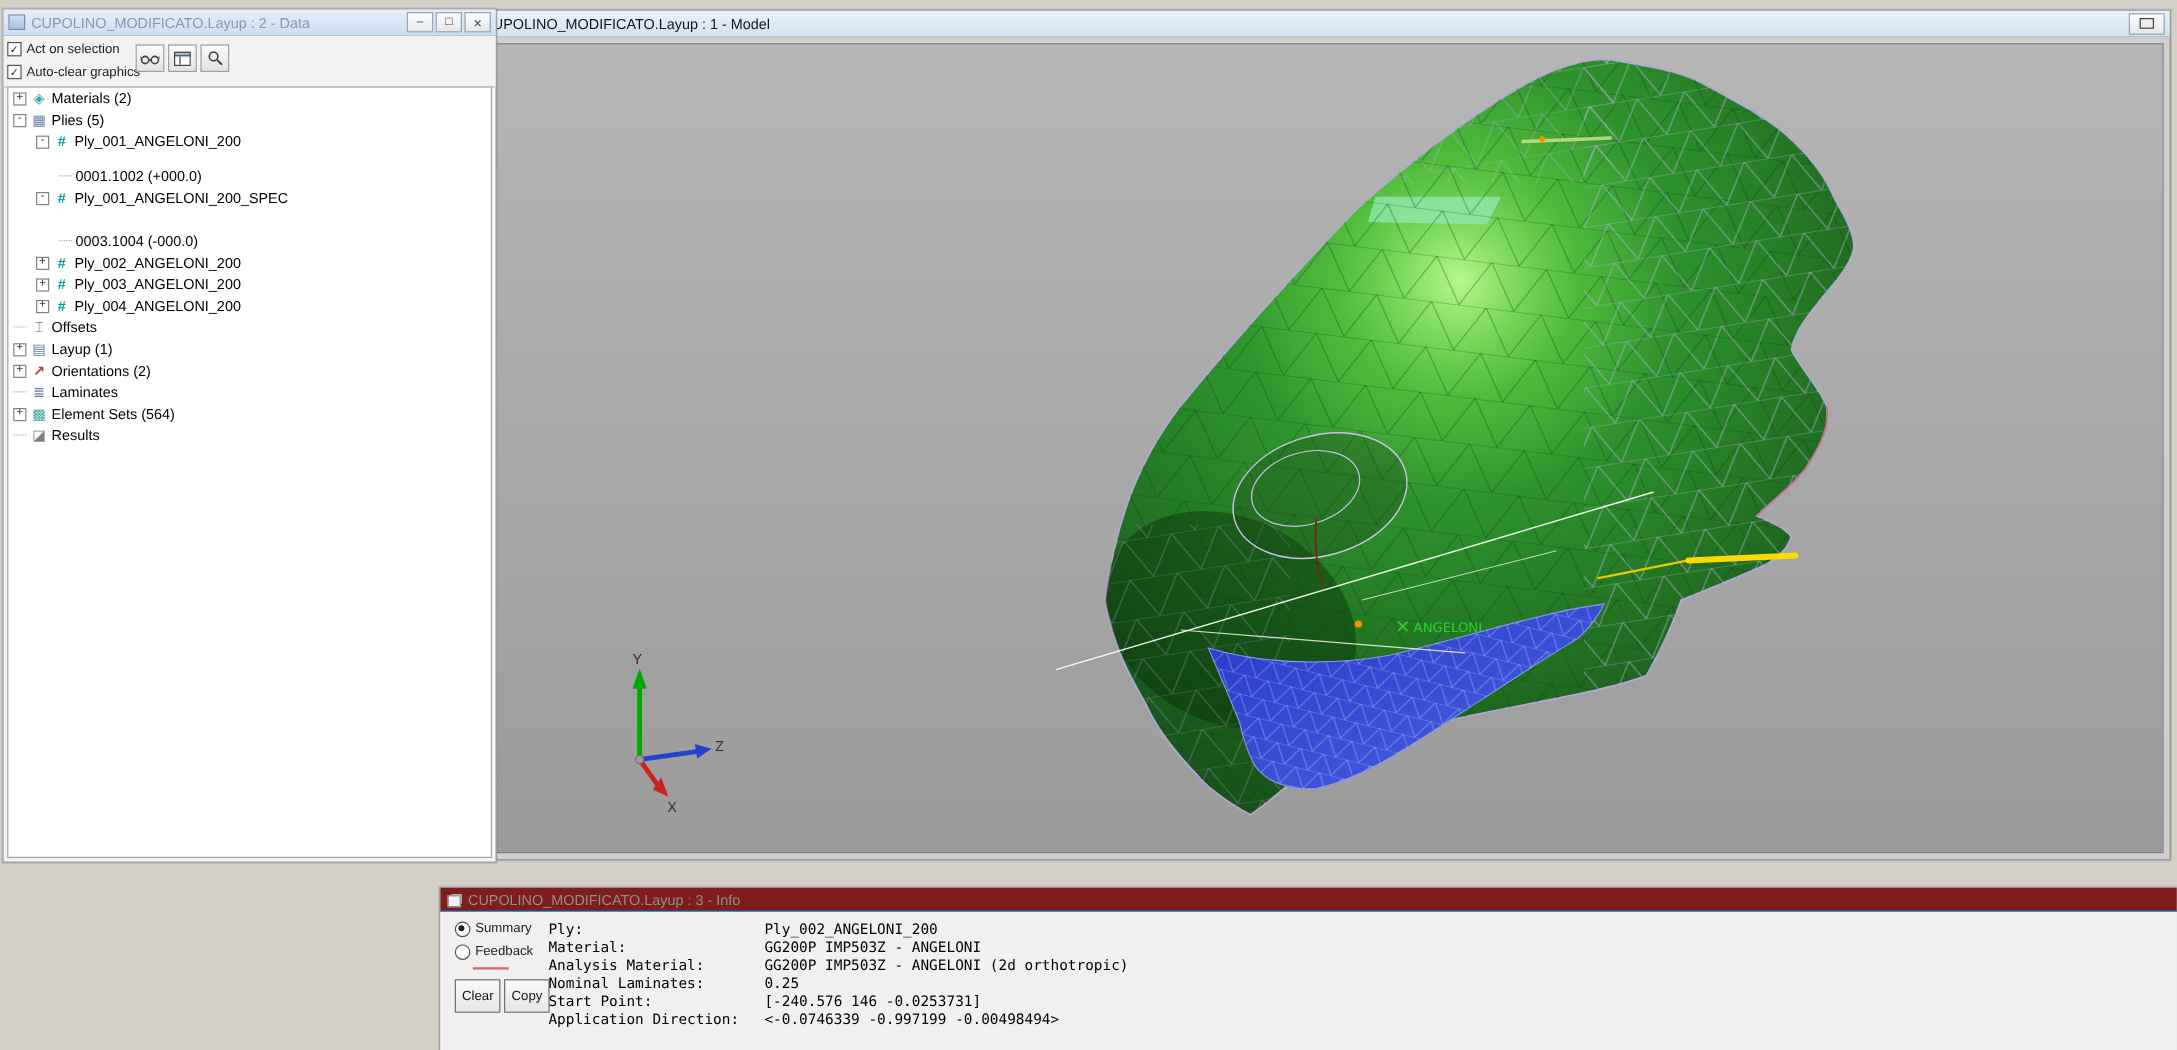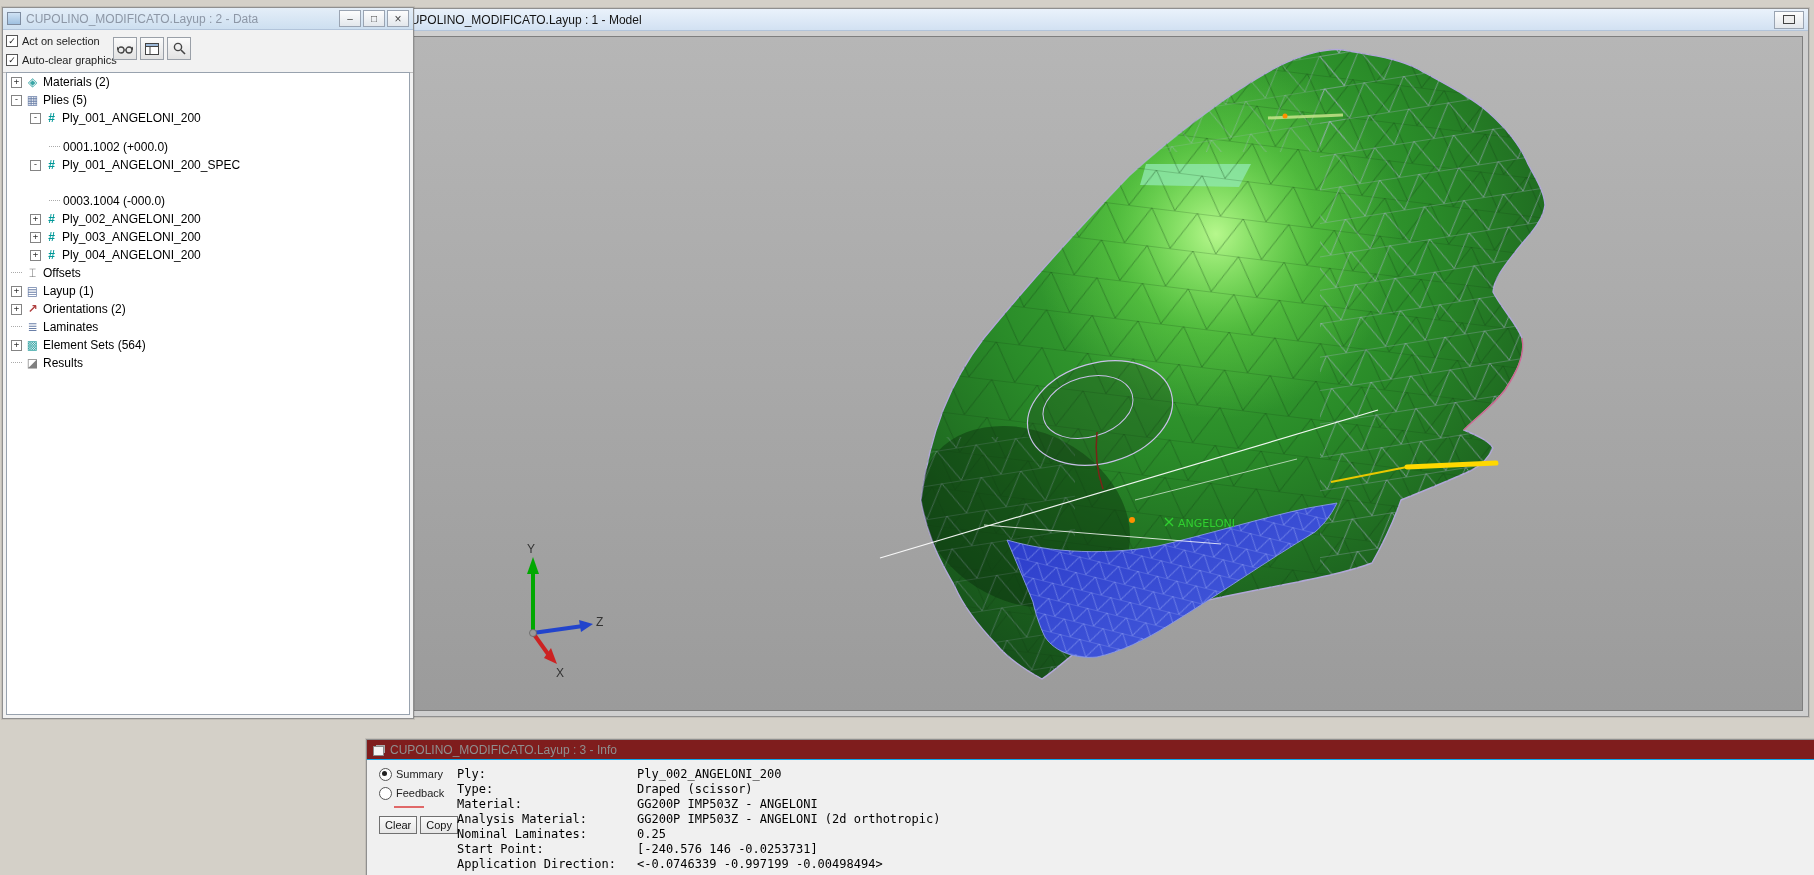--- a/index.html
+++ b/index.html
@@ -63,21 +63,21 @@
   #info-window .titlebar{height:20px;background:#7f1d1d;border-bottom:1px solid #0ea5e9;}
   #info-window .title-text{color:#8f8f8f;}
   .restore-icon{width:9px;height:8px;border:1px solid #8a8a8a;background:#f4f4f4;box-shadow:2px -2px 0 -1px #aaa;margin:2px 6px 0 2px;flex:none;}
   .info-body{position:absolute;left:0;top:20px;right:0;bottom:0;display:flex;background:#f0f0f0;}
   .info-left{width:74px;flex:none;padding:8px 0 0 12px;box-sizing:border-box;}
   .radio-row{display:flex;align-items:flex-start;height:16px;margin-bottom:3px;font-size:11px;color:#222;}
   .radio{width:11px;height:11px;border:1px solid #555;border-radius:50%;background:#fff;margin-right:4px;flex:none;position:relative;}
   .radio.sel::after{content:"";position:absolute;left:2px;top:2px;width:5px;height:5px;border-radius:50%;background:#222;}
   .red-line{width:30px;height:2px;background:#e06868;margin:2px 0 8px 15px;}
   .btn-row{display:flex;gap:3px;}
-  .small-btn{height:18px;padding:0 5px;border:1px solid #707070;background:linear-gradient(#fafafa,#e6e6e6);
+  .small-btn{height:28px;padding:0 5px;border:1px solid #707070;background:linear-gradient(#fafafa,#e6e6e6);
     font-size:11px;line-height:16px;color:#111;font-family:"Liberation Sans",sans-serif;}
   .info-fields{flex:1;padding:7px 0 0 16px;font-family:"DejaVu Sans Mono","Liberation Mono",monospace;
     font-size:12px;line-height:15px;color:#000;overflow:hidden;}
   .info-key{display:inline-block;width:180px;}
 </style>
 </head>
 <body>
 
 <div class="window" id="model-window">
   <div class="titlebar">
@@ -337,21 +337,20 @@
         <span>Feedback</span>
       </div>
       <div class="red-line"></div>
       <div class="btn-row">
         <button class="small-btn">Clear</button>
         <button class="small-btn">Copy</button>
       </div>
     </div>
     <div class="info-fields">
         <div class="info-row"><span class="info-key">Ply:</span><span class="info-value">Ply_002_ANGELONI_200</span></div>
-        <div class="info-row"><span class="info-key">Type:</span><span class="info-value">Draped (scissor)</span></div>
         <div class="info-row"><span class="info-key">Material:</span><span class="info-value">GG200P IMP503Z - ANGELONI</span></div>
         <div class="info-row"><span class="info-key">Analysis Material:</span><span class="info-value">GG200P IMP503Z - ANGELONI (2d orthotropic)</span></div>
         <div class="info-row"><span class="info-key">Nominal Laminates:</span><span class="info-value">0.25</span></div>
         <div class="info-row"><span class="info-key">Start Point:</span><span class="info-value">[-240.576 146 -0.0253731]</span></div>
         <div class="info-row"><span class="info-key">Application Direction:</span><span class="info-value">&lt;-0.0746339 -0.997199 -0.00498494&gt;</span></div>
       </div>
   </div>
 </div>
 
 </body></html>

